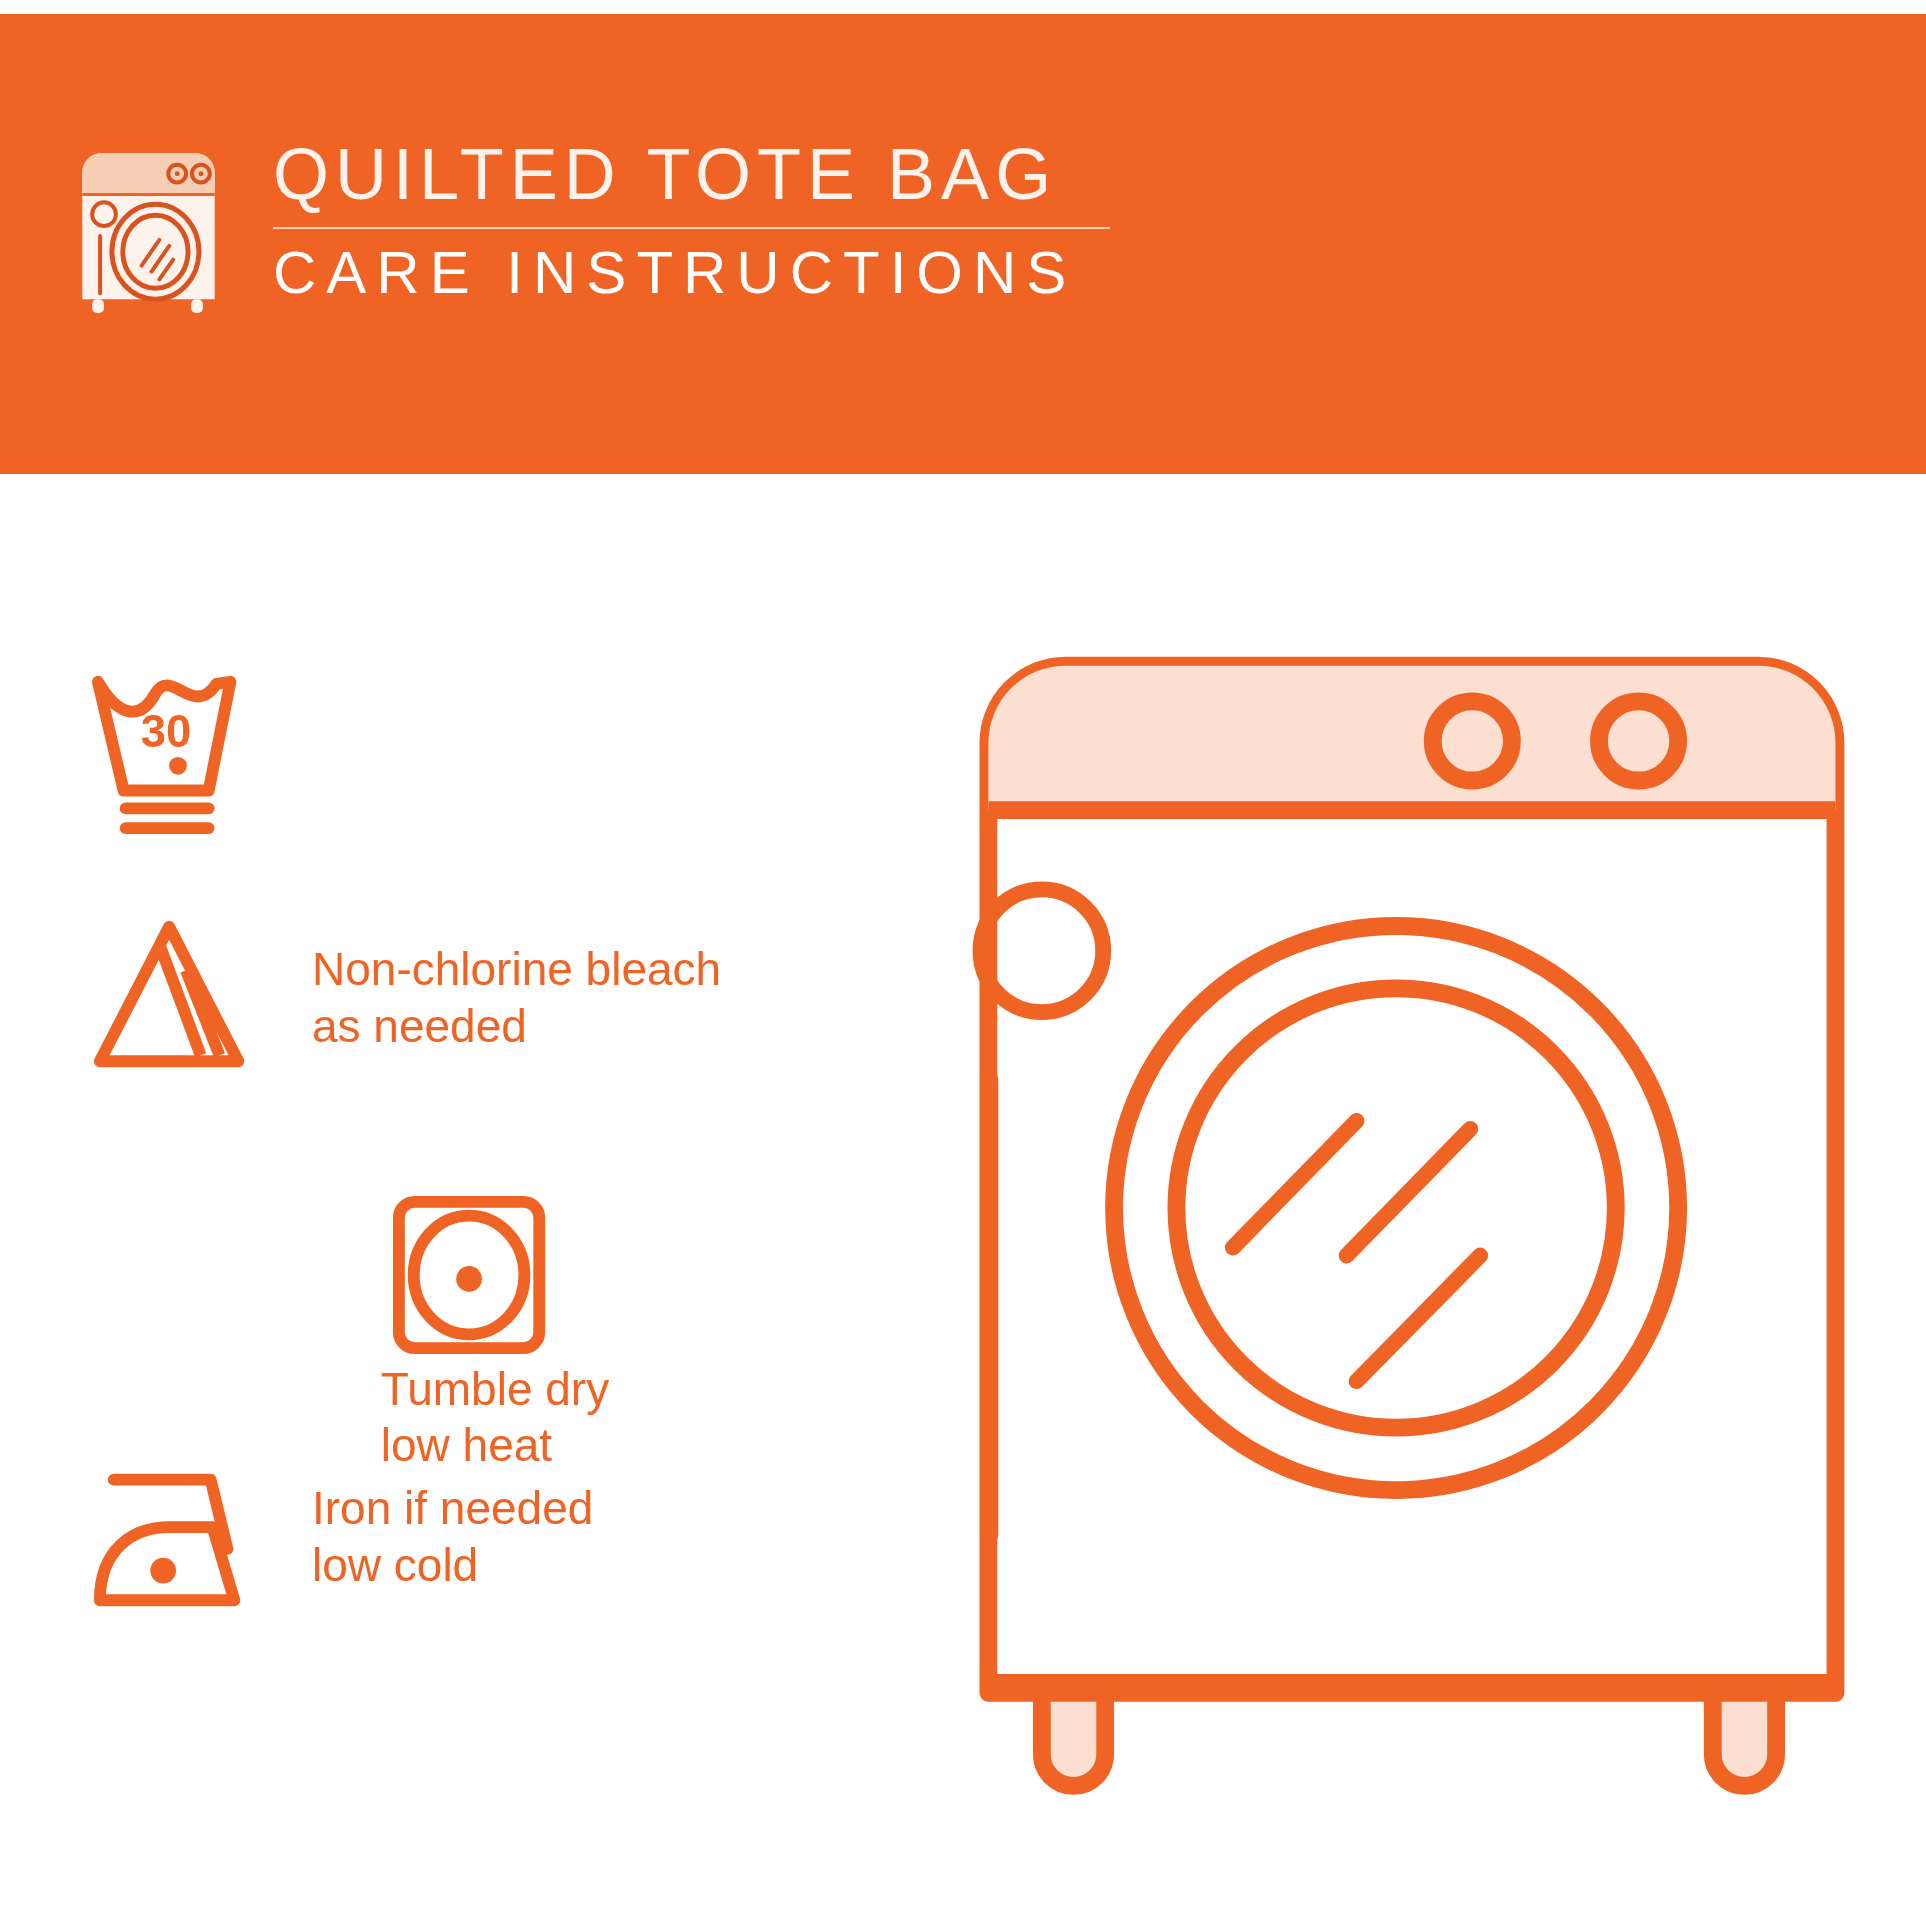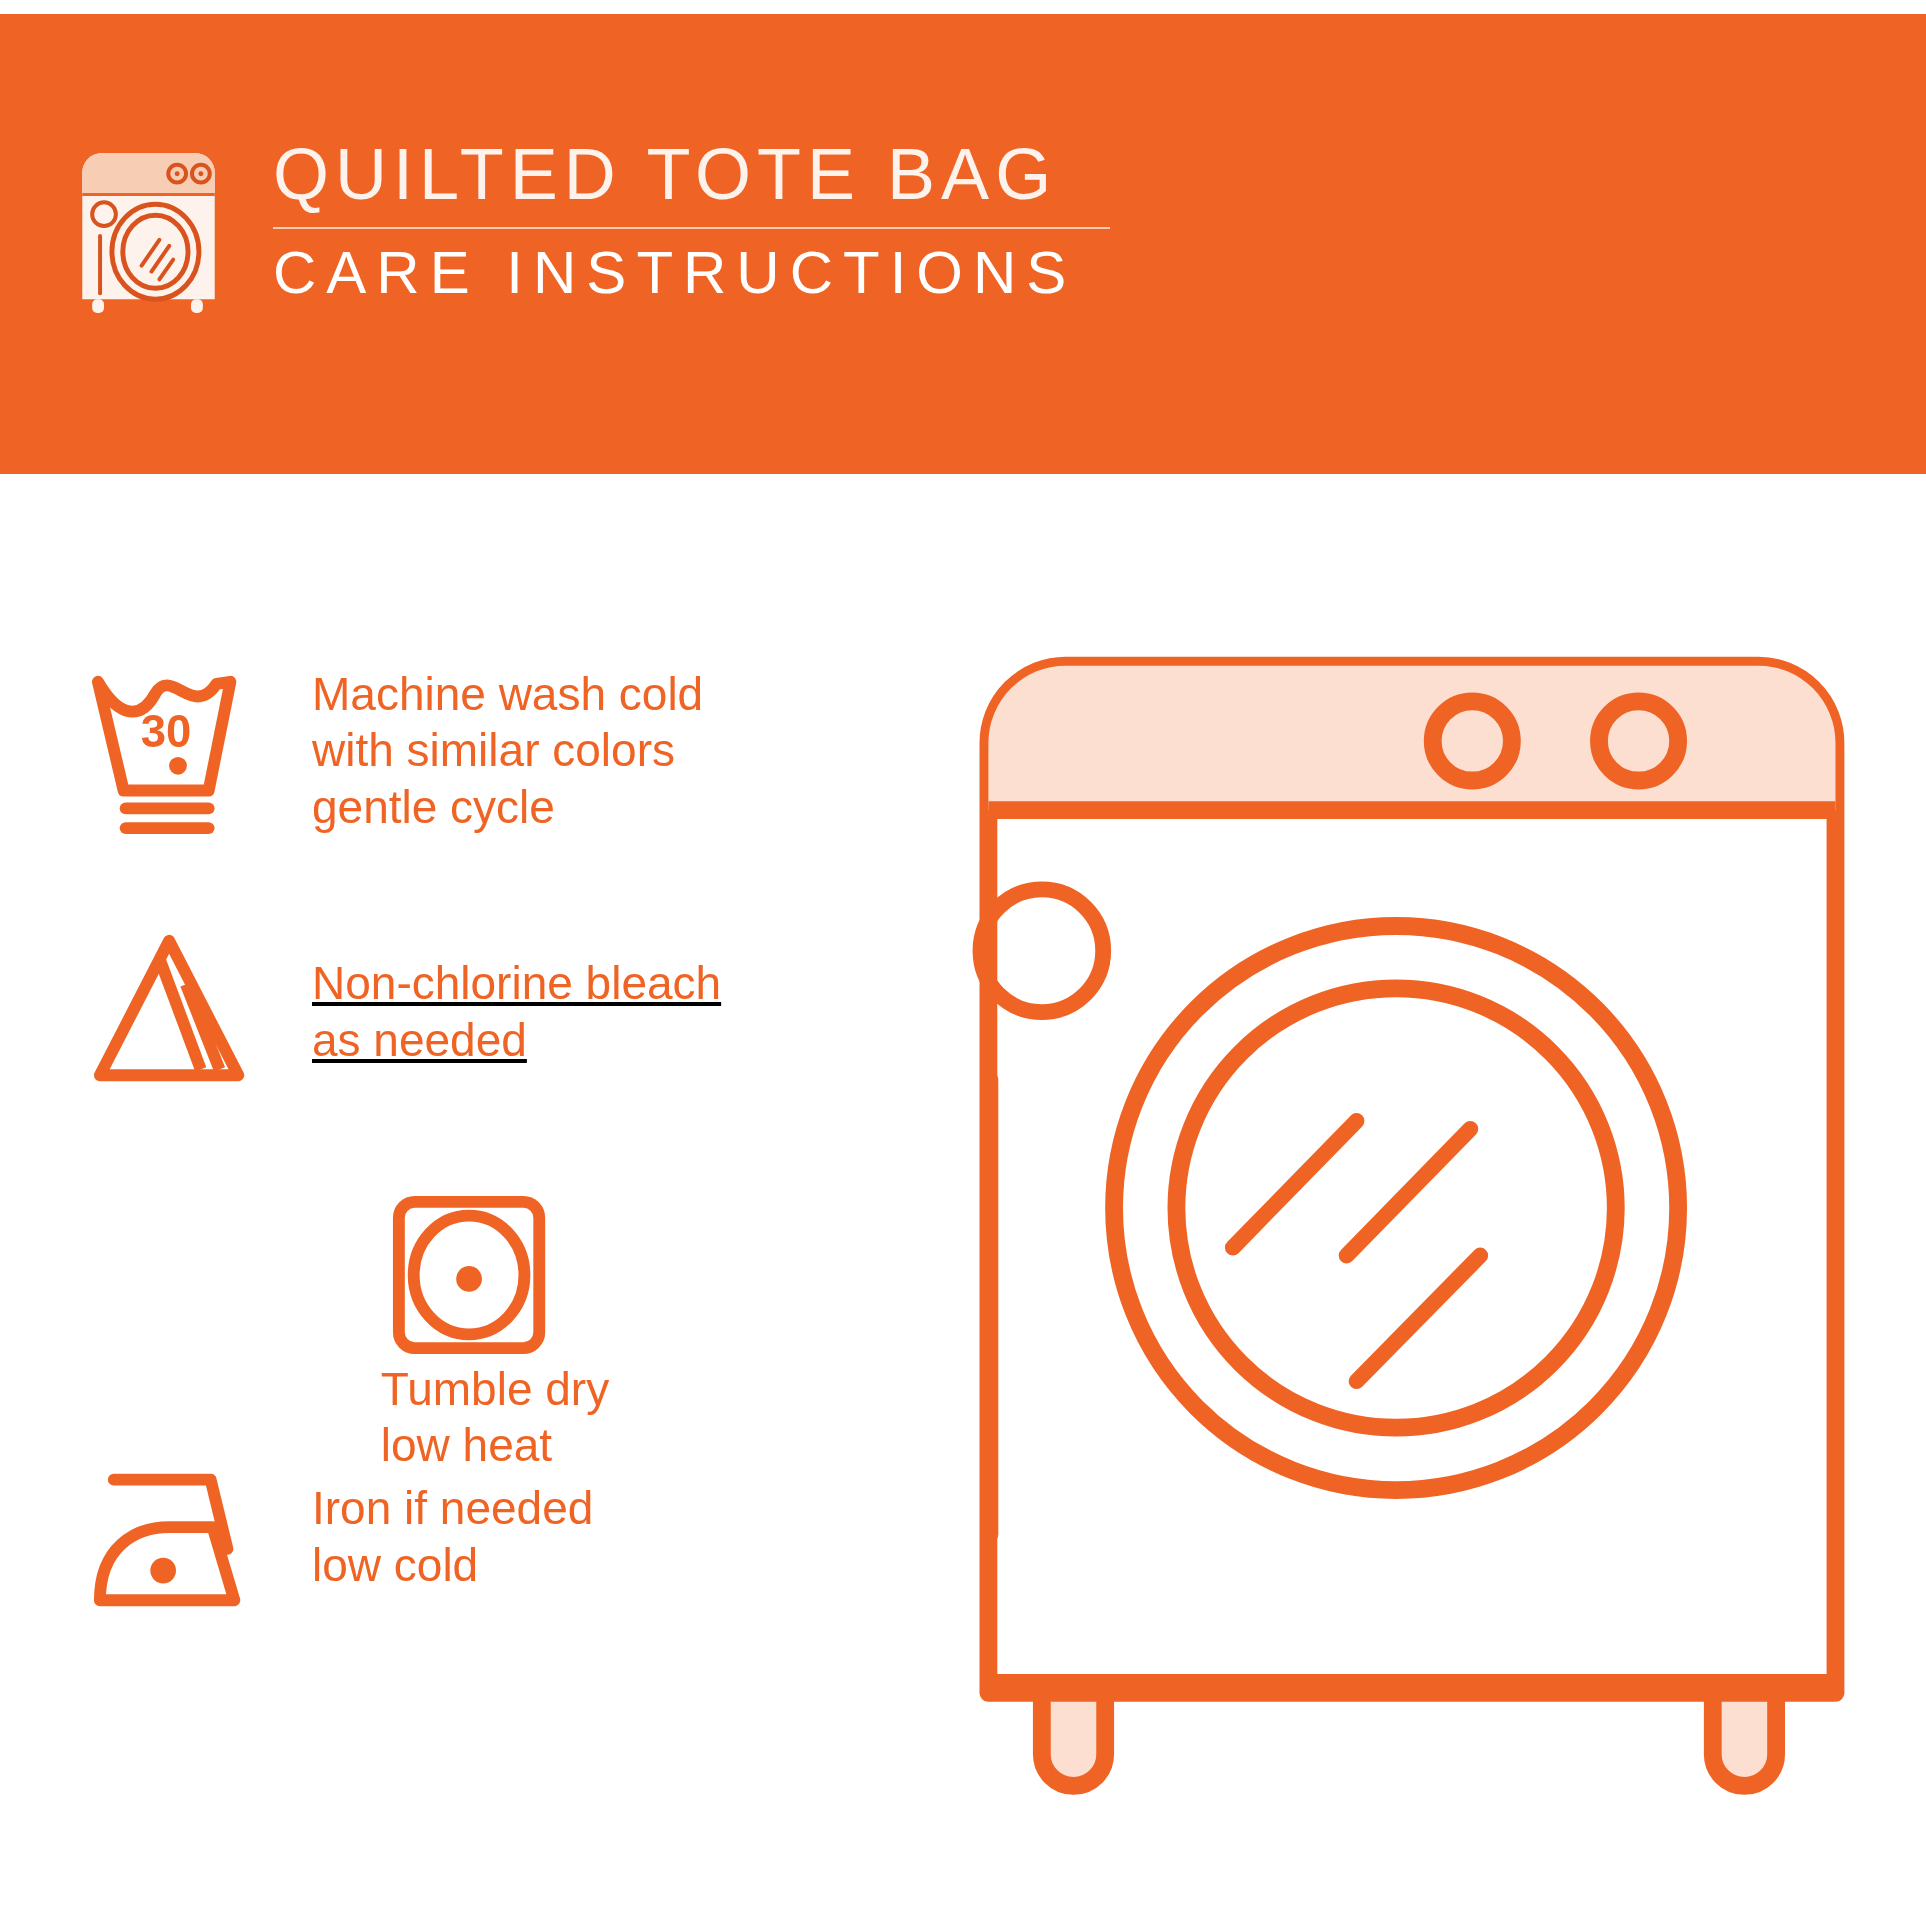--- a/index.html
+++ b/index.html
@@ -90,21 +90,21 @@
   .care-label {
     margin-left: 40px;
     color: #EF6424;
     font-size: 46px;
     line-height: 1.22;
     font-weight: 400;
     font-family: "Liberation Sans", sans-serif;
     white-space: pre-line;
   }
   #row-0 { top: 204px; }
-  #row-1 { top: 465px; text-decoration: underline; }
+  #row-1 { top: 451px; }
   #row-2 { top: 728px; flex-direction: column; }
   #row-3 { top: 990px; }
 
   
   #machine-wrap {
     position: absolute;
     left: 931px;
     top: 614px;
     width: 950px;
     height: 1287px;
@@ -168,23 +168,20 @@
                  L 148 18 L 126 128 L 40 128 Z" fill="none" stroke="#EF6424" stroke-width="12" stroke-linejoin="round" stroke-linecap="round"></path>
 
         <rect x="36" y="140" width="96" height="12" rx="6" fill="#EF6424"></rect>
         <rect x="36" y="160" width="96" height="12" rx="6" fill="#EF6424"></rect>
 
         <text x="83" y="84" font-family="Liberation Sans, sans-serif" font-size="46" font-weight="bold" fill="#EF6424" text-anchor="middle">30</text>
 
         <circle cx="95" cy="103" r="9" fill="#EF6424"></circle>
       </svg>
     </div>
-    <div class="care-label">Machine wash cold
-with similar colors
-gentle cycle</div>
   </div>
 
   <div class="care-row" id="row-1">
     <div class="care-icon">
       <svg viewBox="0 0 190 175" width="188" height="173" aria-hidden="true">
         <path d="M86 16 L 156 152 L 16 152 Z" fill="none" stroke="#EF6424" stroke-width="12" stroke-linejoin="round"></path>
 
         <line x1="77" y1="36" x2="118" y2="146" stroke="#EF6424" stroke-width="12" stroke-linecap="butt"></line>
         <line x1="103" y1="60" x2="137" y2="146" stroke="#EF6424" stroke-width="12" stroke-linecap="butt"></line>
       </svg>

